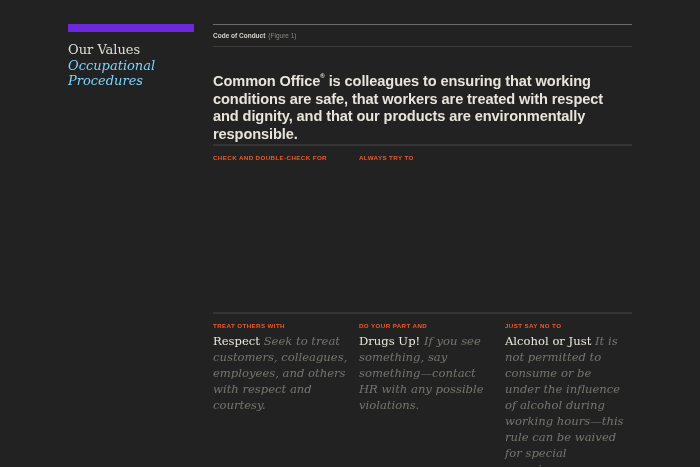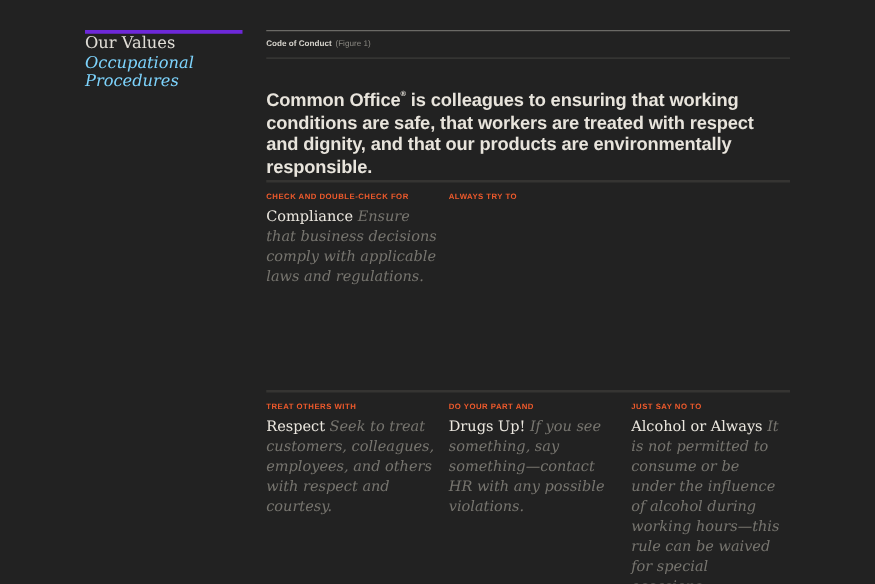--- a/index.html
+++ b/index.html
@@ -4,21 +4,22 @@
 <style>
   html, body { margin: 0; padding: 0; }
   body {
     width: 700px; height: 467px; overflow: hidden;
     background: #222222;
     position: relative;
     font-family: "Liberation Sans", sans-serif;
   }
   .sidebar {
     position: absolute; left: 68px; top: 24px; width: 126px;
-    border-top: 3px solid #6d28d9;
+    border-top: 8px solid #6d28d9;
+    padding-top: 10px;
   }
   .sidebar .nav-item {
     display: block;
     font-family: "DejaVu Serif", serif;
     font-size: 13px; line-height: 15.5px;
     text-decoration: none;
   }
   .sidebar .nav-active { color: #e0ddd6; }
   .sidebar .nav-inactive { color: #7dd3fc; font-style: italic; }
 
@@ -81,34 +82,33 @@
   <div class="figure-bar">
     <span class="figure-title">Code of Conduct</span>
     <span class="figure-sub">(Figure 1)</span>
   </div>
 
   <p class="intro"><span>Common Office</span><sup>®</sup><span> is colleagues to ensuring that working conditions are safe, that workers are treated with respect and dignity, and that our products are environmentally responsible.</span></p>
 
   <div class="grid row1">
     <div class="cell">
       <div class="eyebrow">Check and double-check for</div>
-      <div class="body"><span class="head">Compliance</span> <span class="desc">Ensure that business decisions comply with applicable laws and regulations.</span></div>
     </div>
     <div class="cell">
       <div class="eyebrow">Always try to</div>
     </div>
   </div>
 
   <div class="grid row2">
     <div class="cell">
       <div class="eyebrow">Treat others with</div>
       <div class="body"><span class="head">Respect</span> <span class="desc">Seek to treat customers, colleagues, employees, and others with respect and courtesy.</span></div>
     </div>
     <div class="cell">
       <div class="eyebrow">Do your part and</div>
       <div class="body"><span class="head">Drugs Up!</span> <span class="desc">If you see something, say something—contact HR with any possible violations.</span></div>
     </div>
     <div class="cell">
       <div class="eyebrow">Just say no to</div>
-      <div class="body"><span class="head">Alcohol or Always</span> <span class="desc">It is not permitted to consume or be under the influence of alcohol during working hours—this rule can be waived for special occasions.</span></div>
+      <div class="body"><span class="head">Alcohol or Just</span> <span class="desc">It is not permitted to consume or be under the influence of alcohol during working hours—this rule can be waived for special occasions.</span></div>
     </div>
   </div>
 </main>
 
 </body></html>

